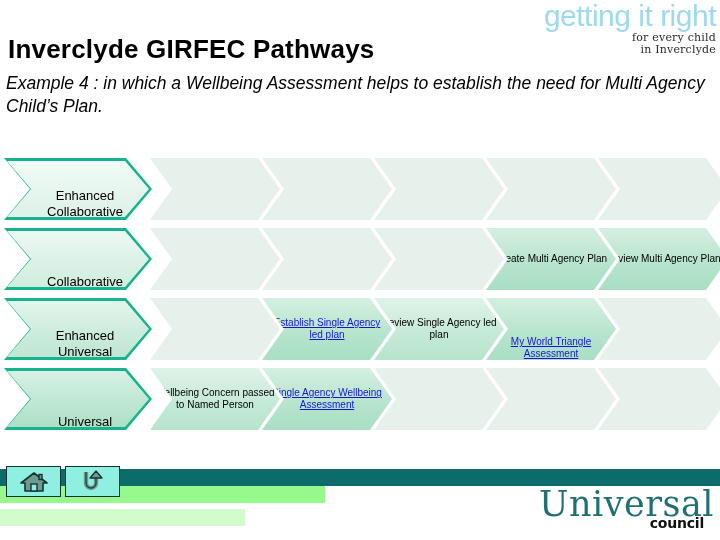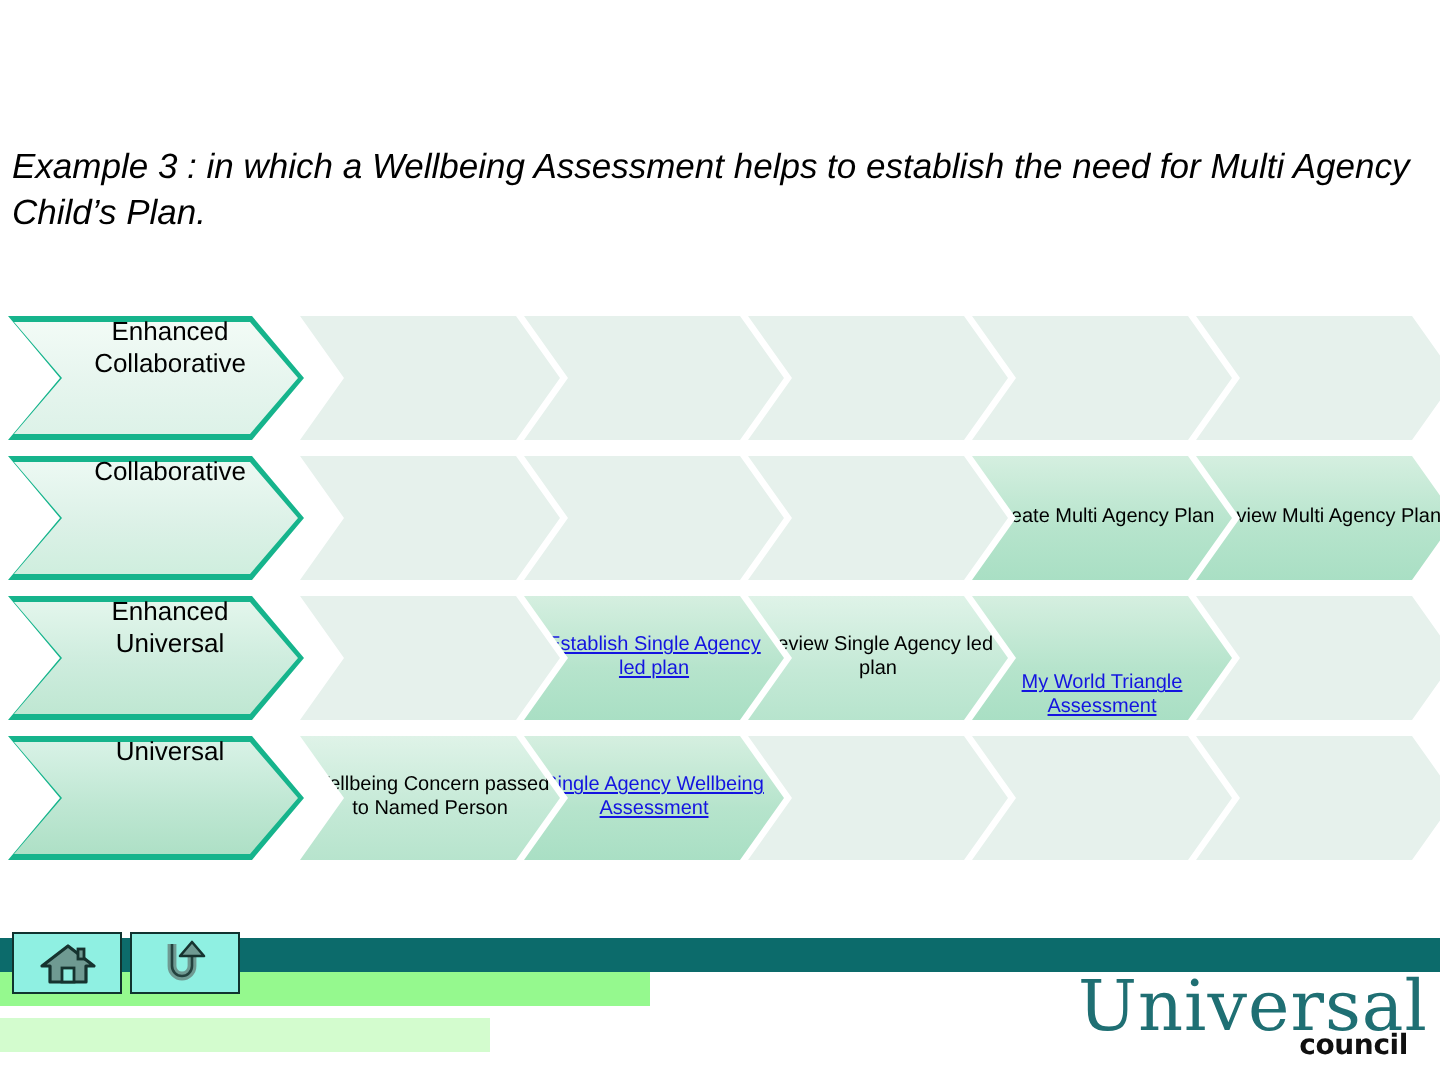--- a/index.html
+++ b/index.html
@@ -62,21 +62,21 @@
   
   .cell.empty{background:#e6f1ec;}
 
   
   .cell.fill{background:linear-gradient(180deg,#d5efe0 0%,#b6e4cc 58%,#a9dfc4 100%);}
   .cell.fill2{background:linear-gradient(180deg,#dff3e8 0%,#c4e9d6 60%,#b7e4cd 100%);}
 
   
   .labelcell{
     position:absolute;left:4px;top:0;width:148px;height:62px;
-    display:flex;align-items:flex-start;justify-content:center;
+    display:flex;align-items:flex-end;justify-content:center;
   }
   .labelcell .shape{
     position:absolute;left:0;top:0;width:148px;height:62px;
     -webkit-clip-path:polygon(0 0, calc(100% - 26px) 0, 100% 50%, calc(100% - 26px) 100%, 0 100%, 26px 50%);
     clip-path:polygon(0 0, calc(100% - 26px) 0, 100% 50%, calc(100% - 26px) 100%, 0 100%, 26px 50%);
     background:#16b48c;
   }
   .labelcell .inner{
     position:absolute;left:3px;top:3px;width:142px;height:56px;
     -webkit-clip-path:polygon(0 0, calc(100% - 24px) 0, 100% 50%, calc(100% - 24px) 100%, 0 100%, 24px 50%);
@@ -118,22 +118,28 @@
     font-family:"DejaVu Sans",sans-serif;font-size:14px;font-weight:bold;
     color:#101010;line-height:1;margin-top:-6px;margin-right:10px;
     letter-spacing:-0.2px;
   }
 </style>
 </head>
 <body>
 
 <div id="header">
 
-
-  <div id="subtitle">Example 3 : in which a Wellbeing Assessment helps to establish the need for Multi Agency Child’s Plan.</div>
+  <div id="girfec-logo">
+    <span class="gir-main">getting it right</span>
+    <span class="gir-sub1">for every child</span>
+    <span class="gir-sub2">in Inverclyde</span>
+  </div>
+
+  <div id="page-title">Inverclyde GIRFEC Pathways</div>
+  <div id="subtitle">Example 4 : in which a Wellbeing Assessment helps to establish the need for Multi Agency Child’s Plan.</div>
 </div>
 
 <div id="matrix">
 
   <div class="row" style="top:0px;">
     <div class="cell empty" style="left:150px;width:130px;">
         <span class="ctext"></span>
       </div>
     <div class="cell empty" style="left:262px;width:130px;">
         <span class="ctext"></span>

